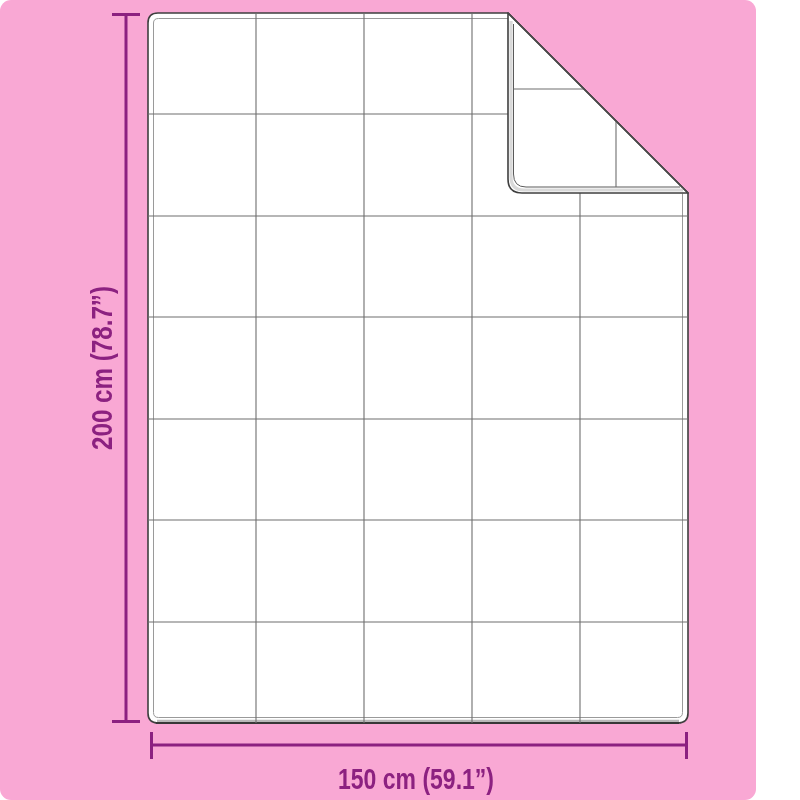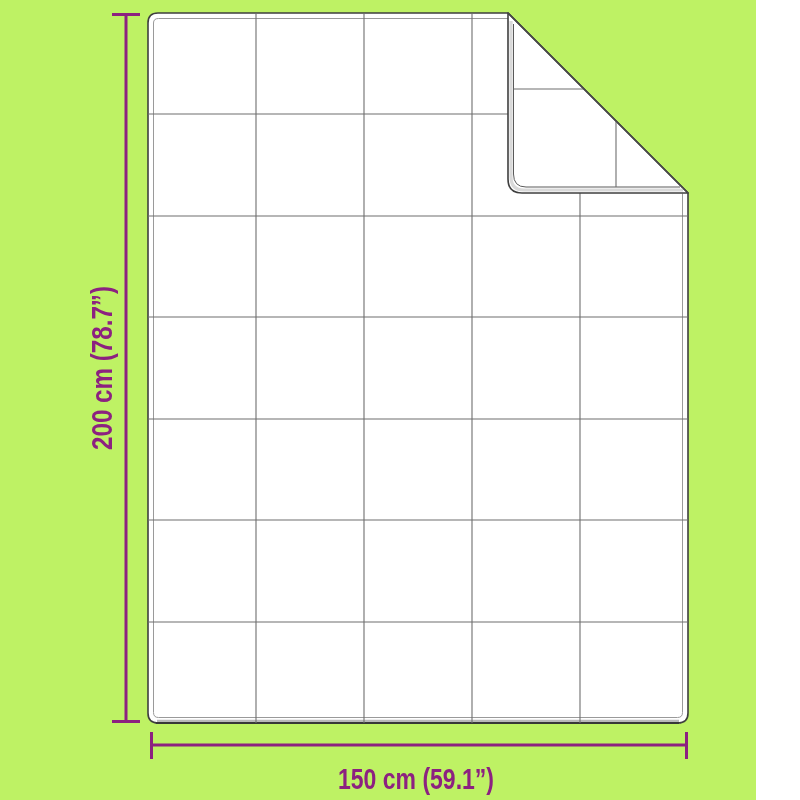--- a/index.html
+++ b/index.html
@@ -8,21 +8,22 @@
     background: #ffffff;
     width: 800px;
     height: 800px;
     overflow: hidden;
     font-family: "Liberation Sans", sans-serif;
   }
   .canvas {
     position: relative;
     width: 756px;
     height: 800px;
-    background: #bef264;
+    background: #f9a8d4;
+    border-radius: 11px;
   }
   svg text {
     font-family: "Liberation Sans", "DejaVu Sans", sans-serif;
     font-weight: 700;
     font-size: 29px;
   }
 </style>
 </head>
 <body>
 

